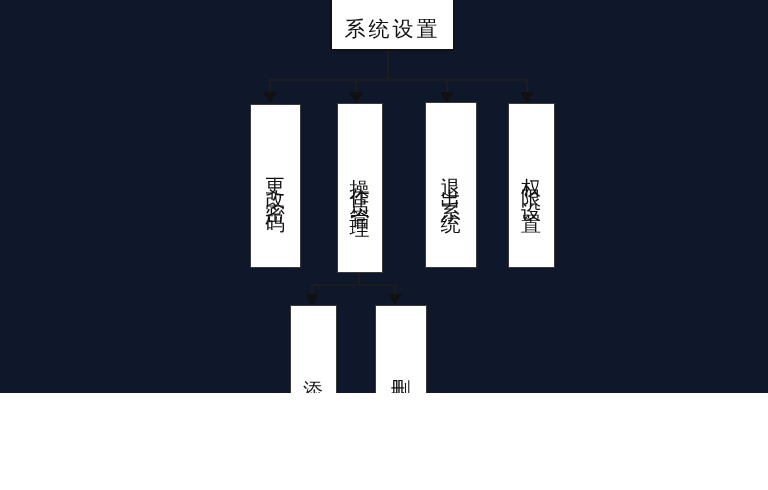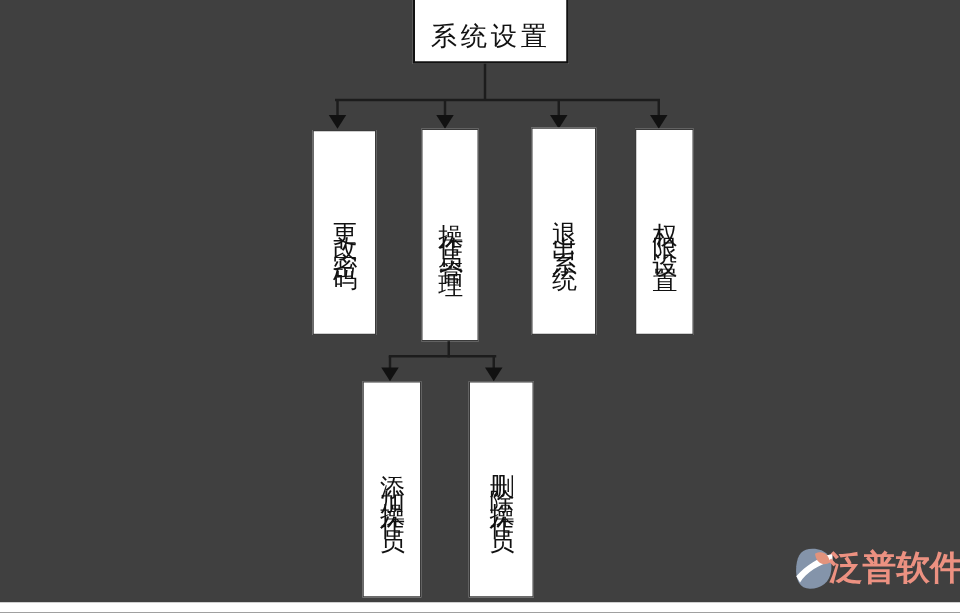--- a/index.html
+++ b/index.html
@@ -3,22 +3,22 @@
 <meta charset="utf-8">
 <style>
   html, body {
     margin: 0;
     padding: 0;
     background: #ffffff;
   }
   .canvas {
     position: relative;
     width: 768px;
-    height: 482px;
-    background: #404040;
+    height: 393px;
+    background: #0f172a;
     overflow: hidden;
     font-family: "Liberation Serif", serif;
     color: #111111;
   }
   
   .node {
     position: absolute;
     background: #ffffff;
     border: 1px solid #3a3a3a;
     box-sizing: border-box;

